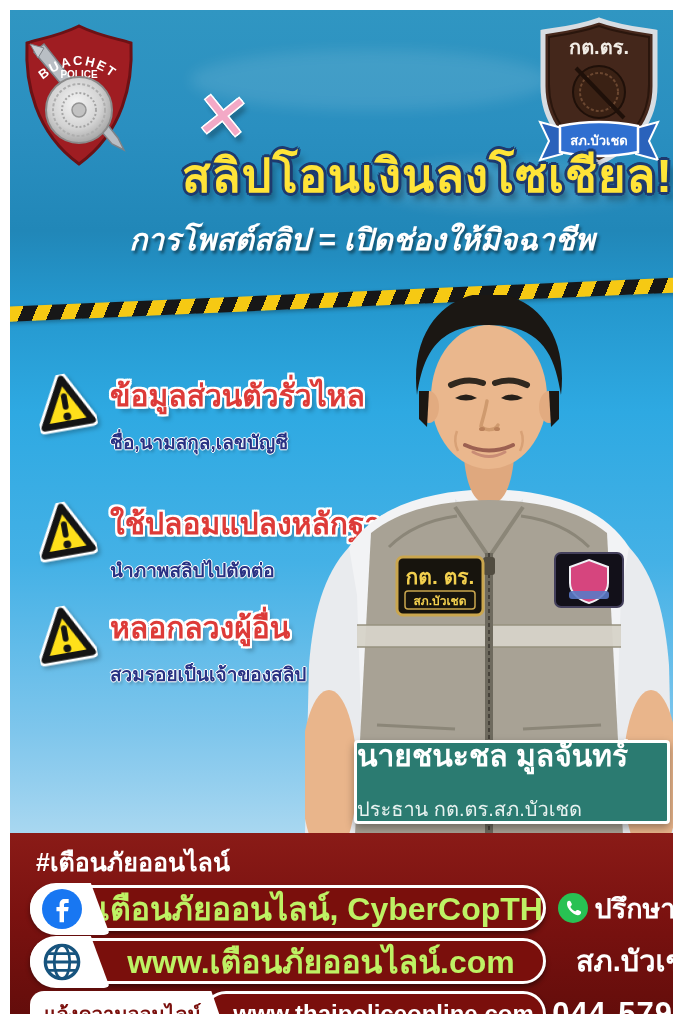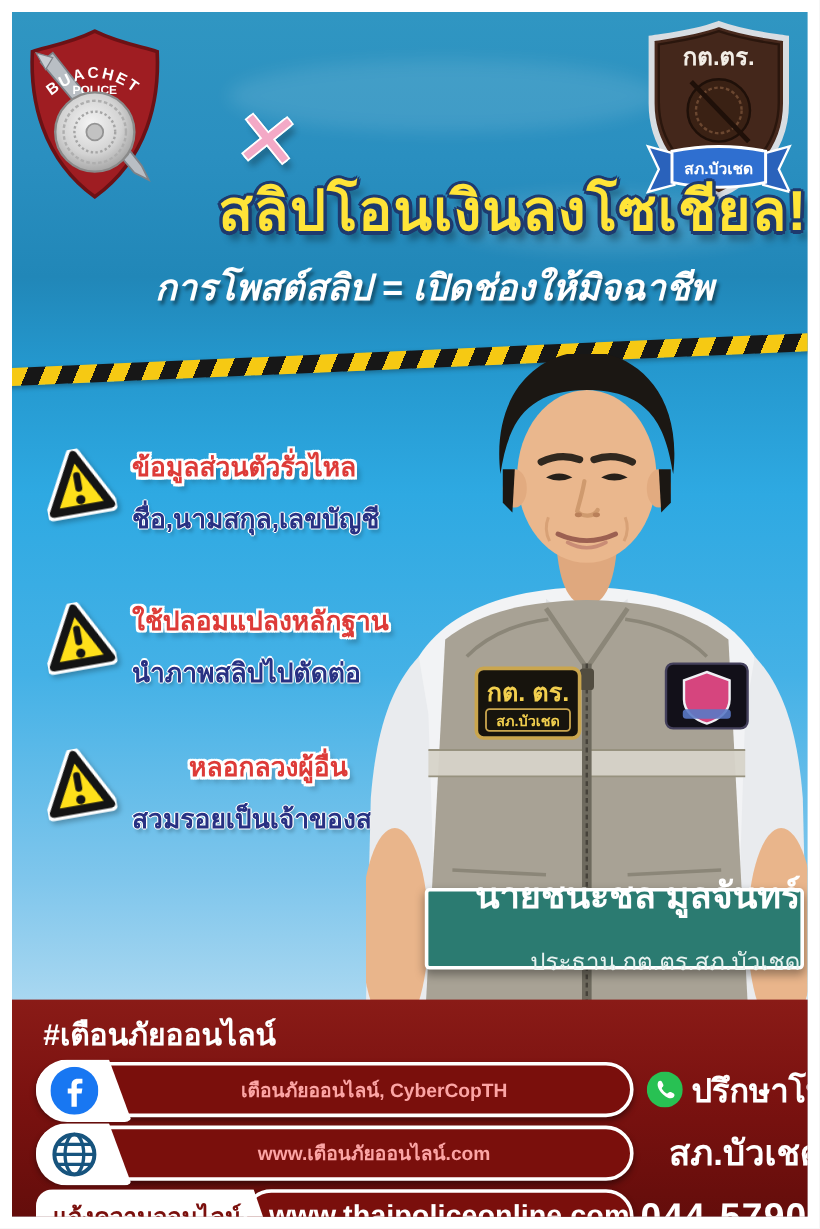--- a/index.html
+++ b/index.html
@@ -33,34 +33,34 @@
 
   
   .tape { position:absolute; top:282px; left:-15px; width:700px; height:15px;
     background:repeating-linear-gradient(115deg,#171717 0 13px,#f6c913 13px 26px);
     transform:rotate(-2.5deg); box-shadow:0 2px 4px rgba(0,0,0,.30); }
 
   
   .warn { position:absolute; left:26px; display:flex; gap:16px; align-items:flex-start; width:360px; }
   .warn-tri { width:58px; height:58px; flex:0 0 auto; margin-top:2px; transform:rotate(-10deg);
     filter:drop-shadow(2px 3px 2px rgba(0,0,0,.25)); }
-  .warn-title { font-size:22px; font-weight:800; color:#dd3b38; white-space:nowrap;
+  .warn-title { font-size:30px; font-weight:800; color:#dd3b38; white-space:nowrap;
     text-shadow:-2px 0 #fff,2px 0 #fff,0 -2px #fff,0 2px #fff,-2px -2px #fff,2px -2px #fff,
       -2px 2px #fff,2px 2px #fff,4px 5px 4px rgba(0,0,0,.25); }
-  .warn-detail { font-size:22px; font-weight:800; color:#283183; margin-top:8px; white-space:nowrap;
+  .warn-detail { font-size:19px; font-weight:800; color:#283183; margin-top:8px; white-space:nowrap;
     text-shadow:-1px 0 #fff,1px 0 #fff,0 -1px #fff,0 1px #fff,2px 3px 3px rgba(0,0,0,.2); }
 
   
   .officer { position:absolute; left:295px; top:285px; width:368px; height:540px; }
 
   
-  .plate { position:absolute; left:344px; top:730px; width:316px; height:68px;
+  .plate { position:absolute; left:344px; top:730px; width:316px; height:84px;
     background:#2b7b71; border:3px solid #fff; border-radius:4px;
     box-shadow:0 4px 8px rgba(0,0,0,.35); display:flex; flex-direction:column;
-    align-items:flex-end; justify-content:center; z-index:5; }
+    align-items:flex-start; justify-content:center; z-index:5; }
   .plate-name { font-size:30px; font-weight:800; color:#fff; line-height:1.15; }
   .plate-pos { font-size:20px; font-weight:400; color:#e8f2f0; margin-top:20px; }
 
   
   .footer { position:absolute; left:0; top:823px; width:671px; height:181px; z-index:6;
     background:linear-gradient(180deg,#8a1b17 0%,#7b1210 45%,#640d0b 100%); }
   .strip { position:relative; height:46px; }
   .hashtag { position:absolute; left:26px; top:9px; font-size:25px; font-weight:800; color:#fff; }
   .banner { position:absolute; left:230px; right:0; top:0; height:43px;
     background:linear-gradient(180deg,#d24a3c,#b82f28);
@@ -68,22 +68,22 @@
     display:flex; align-items:center; justify-content:center;
     font-size:20px; font-weight:800; color:#fff; box-shadow:0 3px 3px rgba(0,0,0,.4); }
   .fgrid { position:absolute; left:20px; right:14px; top:52px;
     display:grid; grid-template-columns:1fr 176px; column-gap:6px;
     grid-template-rows:46px 46px 46px; row-gap:7px; }
   .pill { position:relative; height:46px; border:3px solid #fff; border-radius:26px;
     background:#7a0f0c; display:flex; align-items:center; box-shadow:0 3px 5px rgba(0,0,0,.45); }
   .icon-tag { position:absolute; left:-3px; top:-5px; height:52px; width:80px; background:#fff;
     border-radius:26px 6px 6px 26px; clip-path:polygon(0 0,76% 0,100% 100%,0 100%);
     display:flex; align-items:center; padding-left:12px; }
-  .pill-label { flex:1; text-align:center; margin-left:66px; font-size:16px; font-weight:800;
-    color:#fca5a5; white-space:nowrap; }
+  .pill-label { flex:1; text-align:center; margin-left:66px; font-size:32px; font-weight:800;
+    color:#bef264; white-space:nowrap; }
   .report-row { display:flex; align-items:center; }
   .report-tag { position:relative; z-index:2; height:46px; background:#fff; border-radius:14px;
     clip-path:polygon(0 0,92% 0,100% 100%,0 100%); display:flex; align-items:center;
     padding:0 26px 0 14px; font-size:20px; font-weight:800; color:#7a0f0c; white-space:nowrap; }
   .report-pill { flex:1; height:46px; margin-left:-24px; border:3px solid #fff; border-radius:26px;
     background:#7a0f0c; display:flex; align-items:center; justify-content:center; z-index:1;
     font-size:24px; font-weight:800; color:#fff; padding-left:18px; white-space:nowrap;
     box-shadow:0 3px 5px rgba(0,0,0,.45); }
   .consult-row { display:flex; align-items:center; gap:7px; justify-content:center; }
   .consult-label { font-size:27px; font-weight:800; color:#fff; white-space:nowrap; }
@@ -160,21 +160,21 @@
       <polygon points="30,5 55,52 5,52" fill="#ffe01a" stroke="#141414" stroke-width="7" stroke-linejoin="round"></polygon>
       <rect x="27" y="20" width="6" height="17" rx="3" fill="#141414"></rect>
       <circle cx="30" cy="44" r="4" fill="#141414"></circle>
     </svg>
     <div>
       <div class="warn-title">ใช้ปลอมแปลงหลักฐาน</div>
       <div class="warn-detail">นำภาพสลิปไปตัดต่อ</div>
     </div>
   </div>
 
-  <div class="warn" style="top:612px;text-align:center;">
+  <div class="warn" style="top:594px;">
     <svg class="warn-tri" viewBox="0 0 60 60">
       <polygon points="30,5 55,52 5,52" fill="none" stroke="#fff" stroke-width="13" stroke-linejoin="round"></polygon>
       <polygon points="30,5 55,52 5,52" fill="#ffe01a" stroke="#141414" stroke-width="7" stroke-linejoin="round"></polygon>
       <rect x="27" y="20" width="6" height="17" rx="3" fill="#141414"></rect>
       <circle cx="30" cy="44" r="4" fill="#141414"></circle>
     </svg>
     <div>
       <div class="warn-title">หลอกลวงผู้อื่น</div>
       <div class="warn-detail">สวมรอยเป็นเจ้าของสลิป</div>
     </div>

